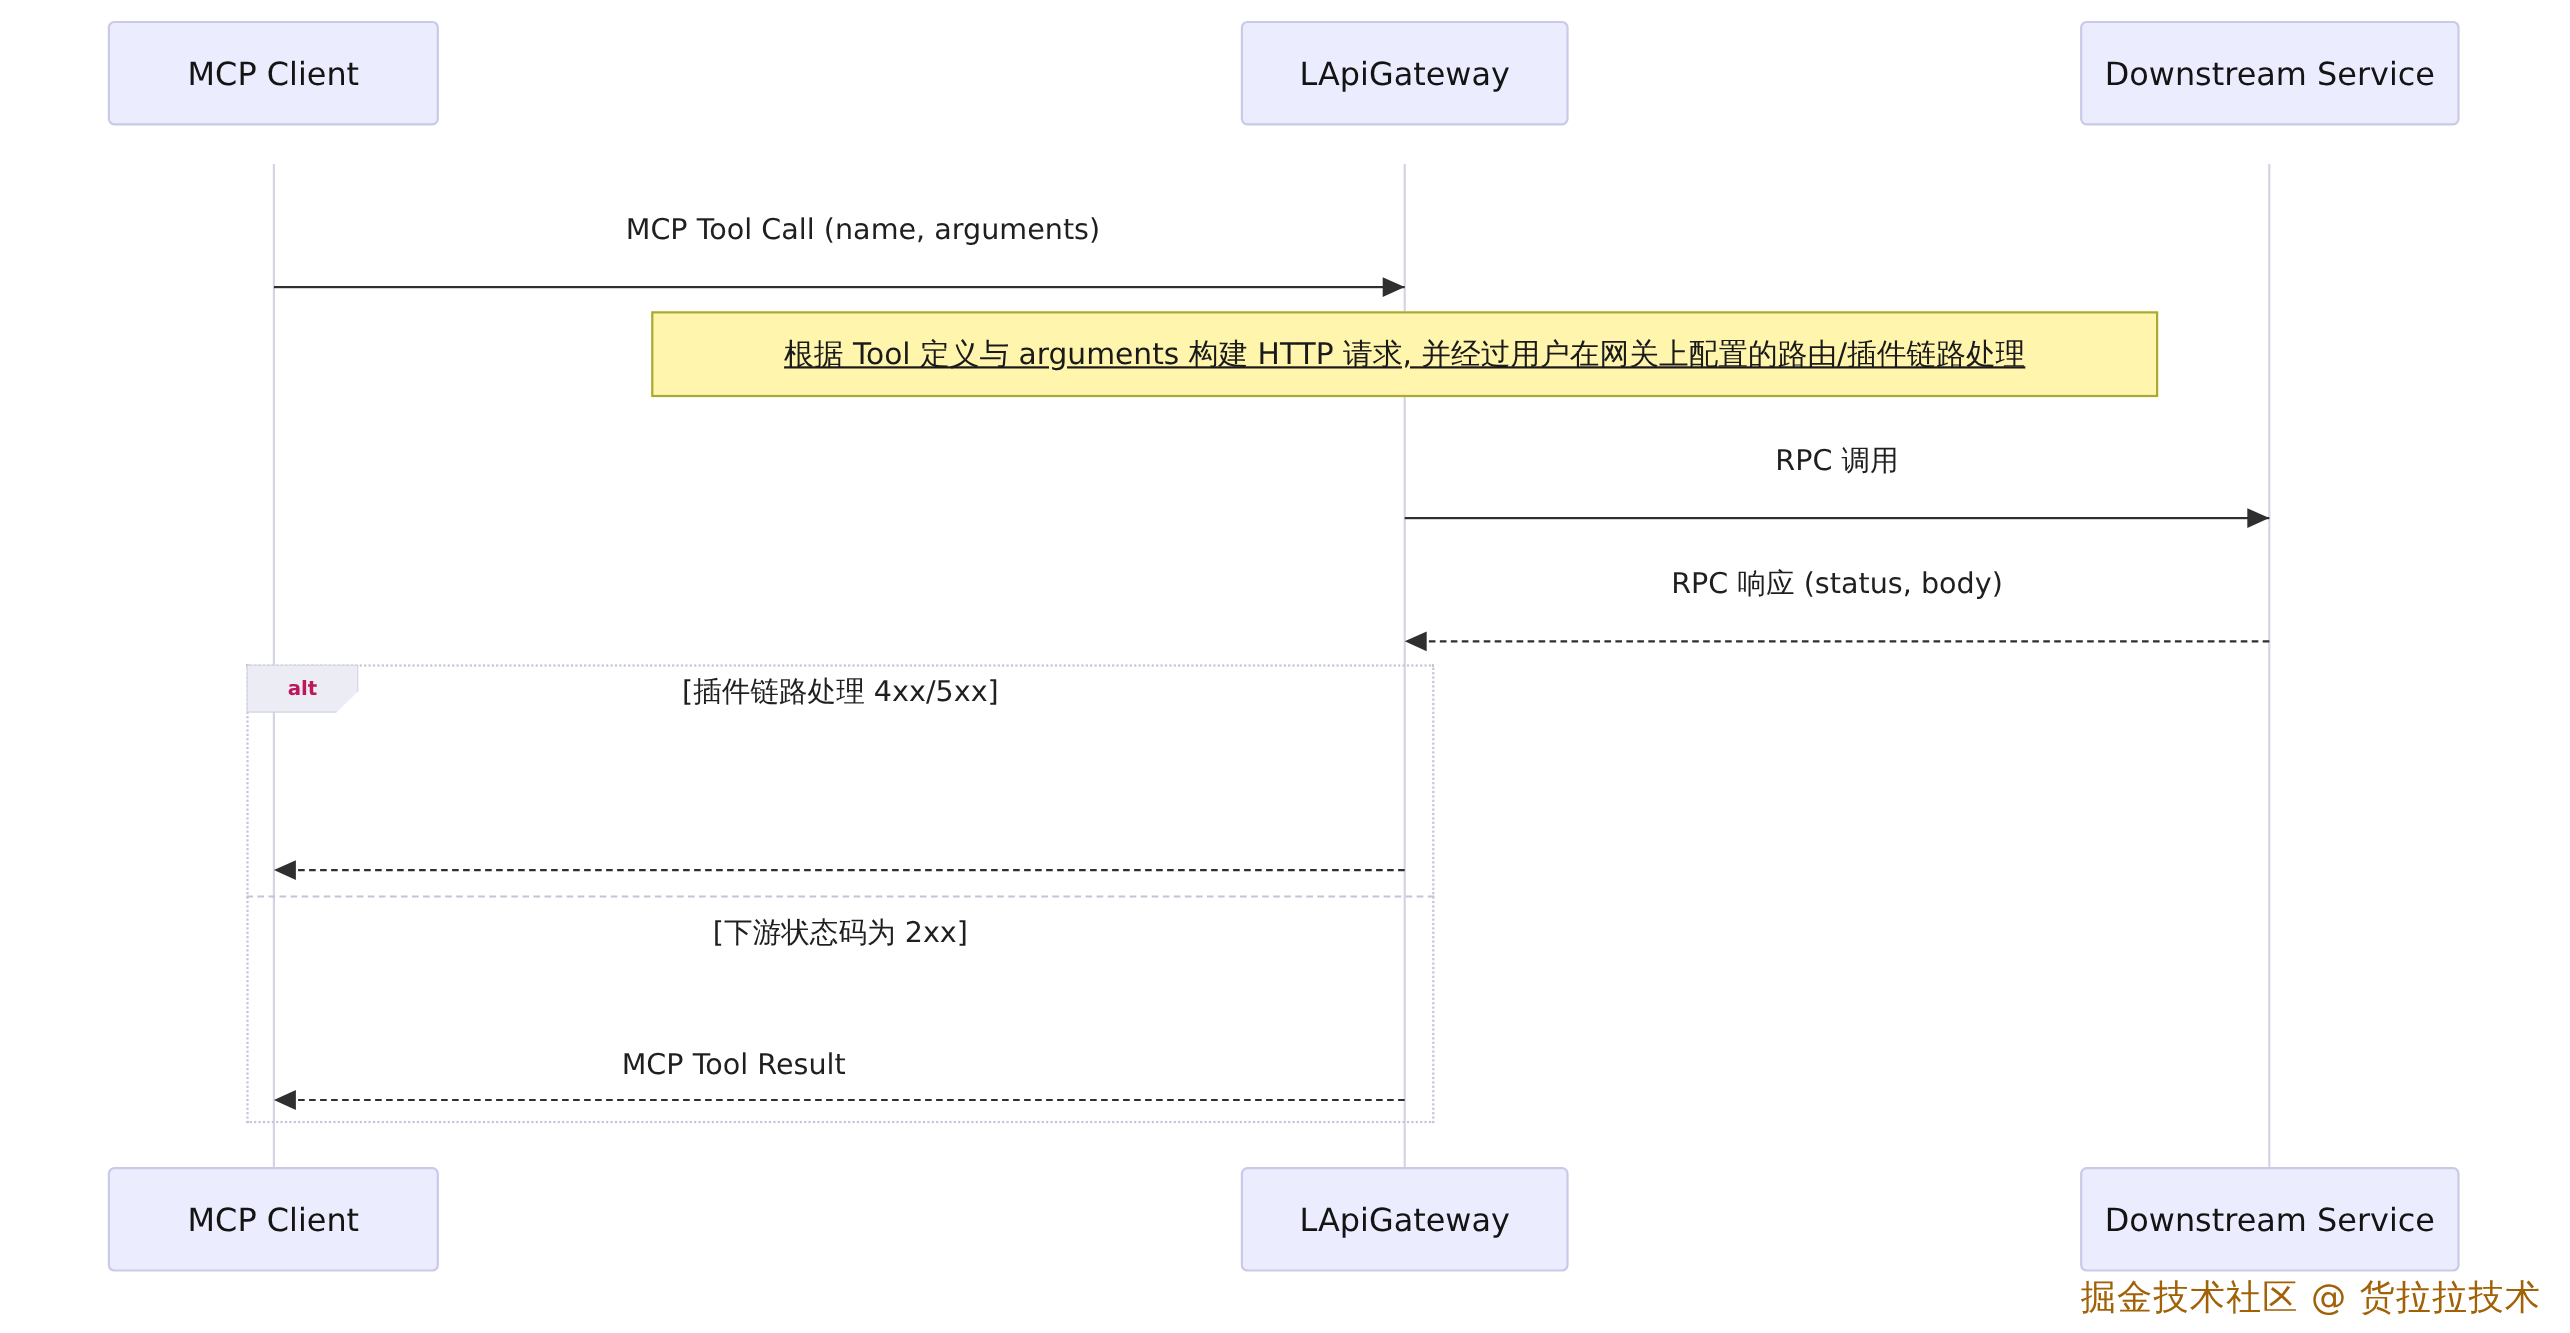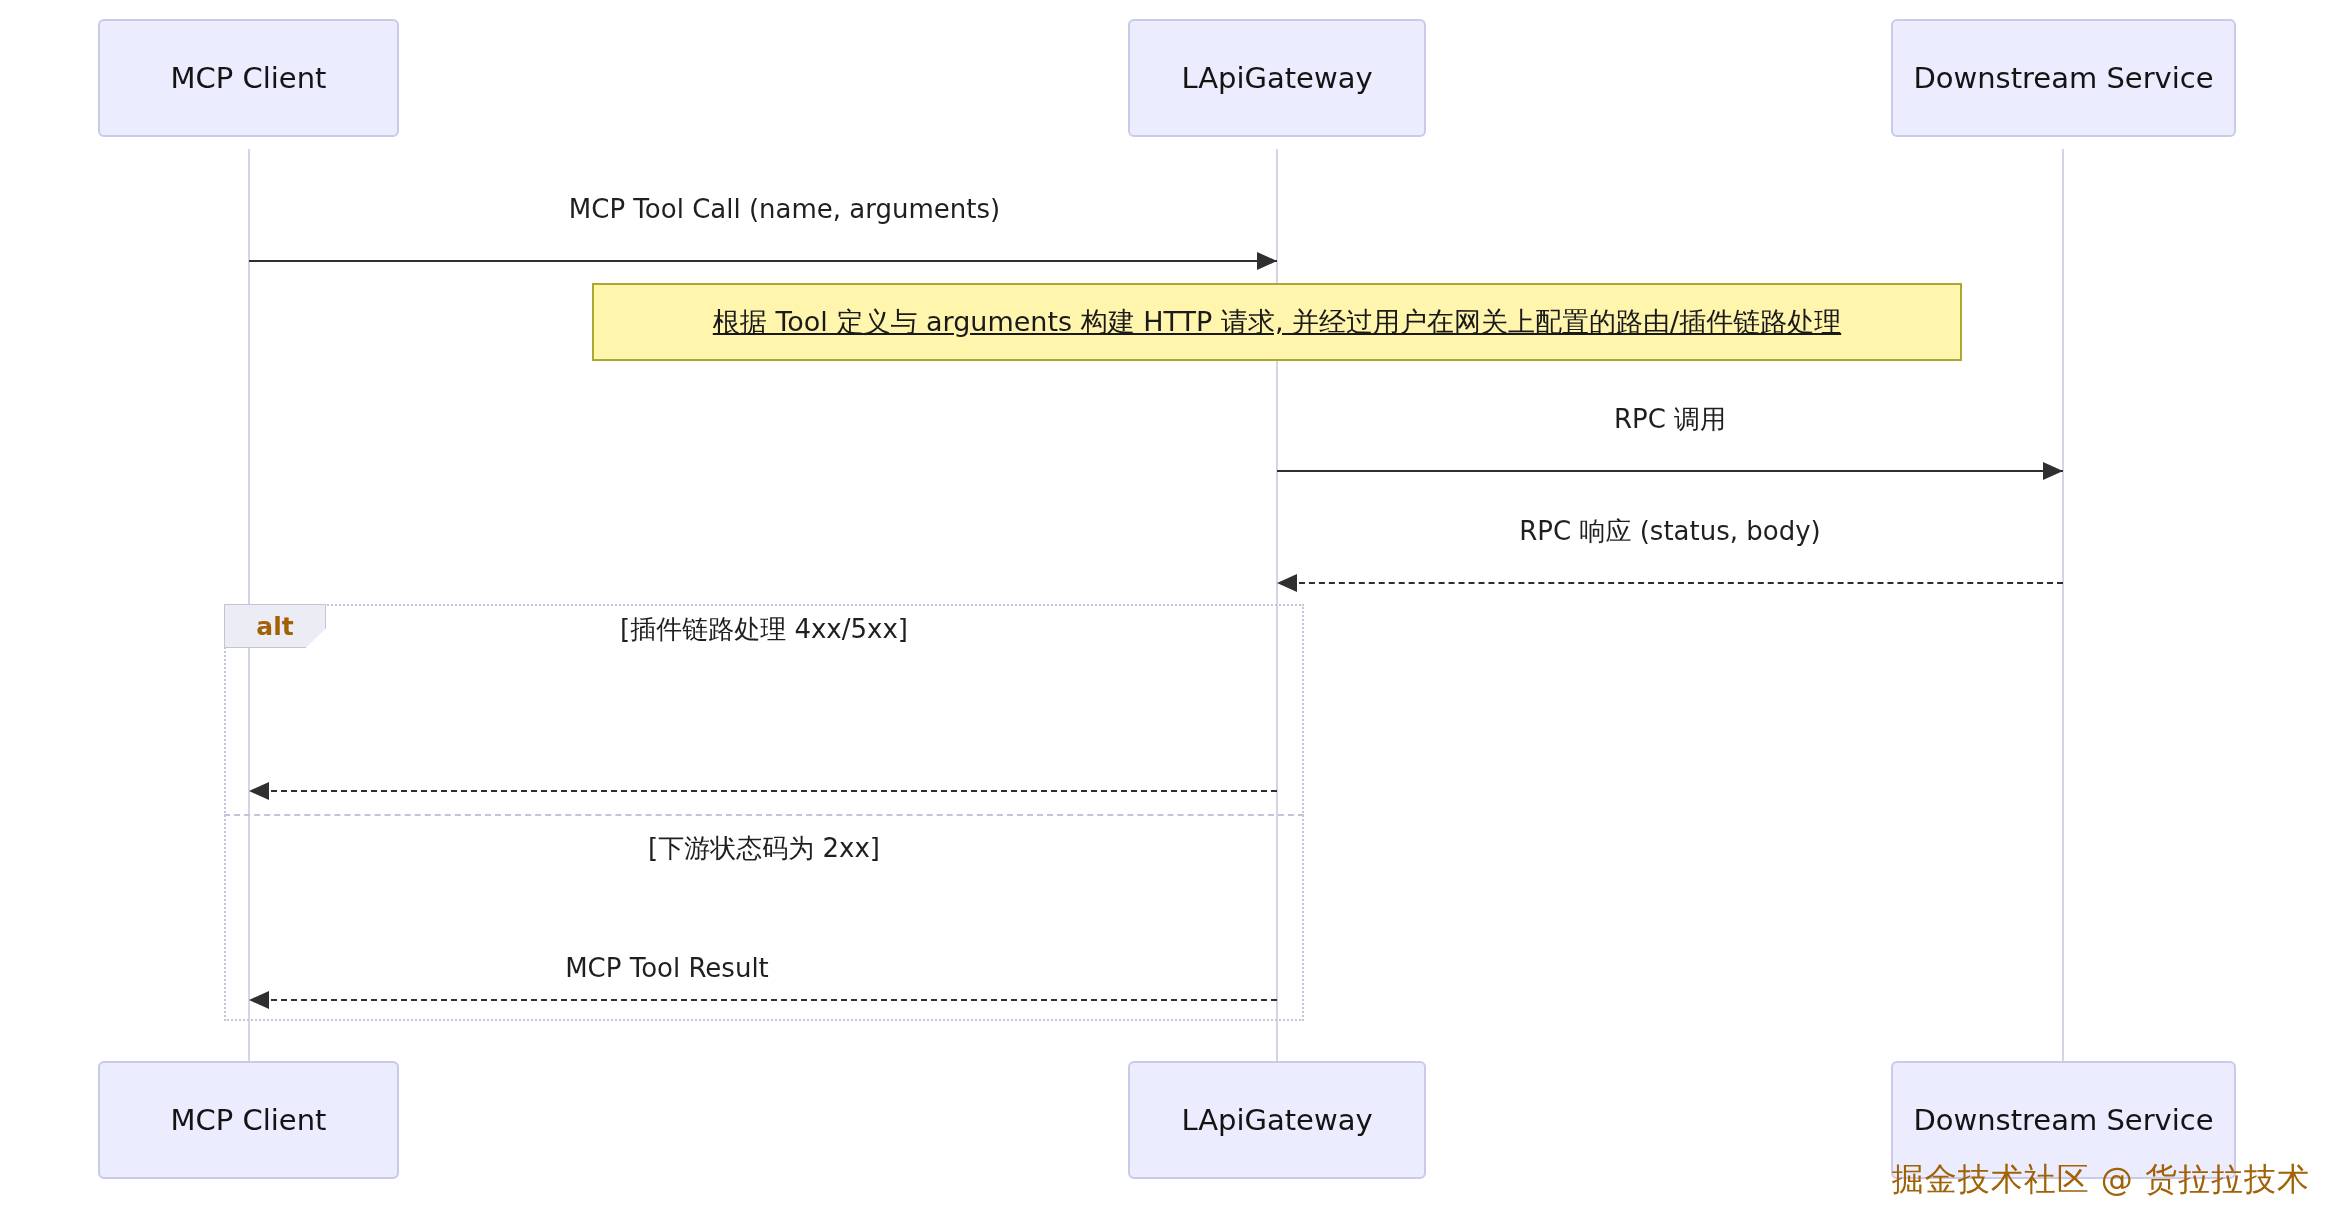--- a/index.html
+++ b/index.html
@@ -3,21 +3,21 @@
 <meta charset="utf-8">
 <style>
   * { box-sizing: border-box; margin: 0; padding: 0; }
   html, body { background: #ffffff; }
   body { font-family: "DejaVu Sans", "Liberation Sans", sans-serif; color: #1f1f1f; }
   .canvas { position: relative; width: 2336px; height: 1212px; background: #ffffff; overflow: hidden; }
 
   .lifeline { position: absolute; top: 149px; height: 912px; width: 2px; background: #d4d4e4; }
 
   .actor {
-    position: absolute; height: 118px;
+    position: absolute; height: 95px;
     background: #ececff; border: 2px solid #c9c9e8; border-radius: 6px;
     display: flex; align-items: center; justify-content: center;
     font-size: 29px; color: #141414; text-align: right;
   }
 
   .msg-label { position: absolute; text-align: center; font-size: 26px; color: #1f1f1f; line-height: 1.2; }
 
   .line { position: absolute; height: 0; border-top: 2px solid #2f2f2f; }
   .line.dashed { border-top: 2px dashed #2f2f2f; }
 
@@ -28,21 +28,21 @@
   .note {
     position: absolute; background: #fff5ad; border: 2px solid #aaaa33;
     display: flex; align-items: center; justify-content: center;
     font-size: 27px; color: #1a1a1a; text-align: center; padding: 0 20px; text-decoration: underline;
   }
 
   .alt-frame { position: absolute; border: 2px dotted #c3c3da; }
   .alt-tab {
     position: absolute; background: #ececf4; border: 1px solid #c3c3da;
     display: flex; align-items: center; justify-content: center;
-    font-weight: bold; font-size: 25px; color: #a16207;
+    font-weight: bold; font-size: 18px; color: #be185d;
     clip-path: polygon(0 0, 100% 0, 100% 55%, 80% 100%, 0 100%);
   }
   .alt-divider { position: absolute; height: 0; border-top: 2px dashed #c3c3da; }
   .alt-cond { font-weight: 500; }
 
   .watermark { position: absolute; color: #a16207; font-size: 32px; letter-spacing: 1px; }
 </style>
 </head>
 <body>
 

